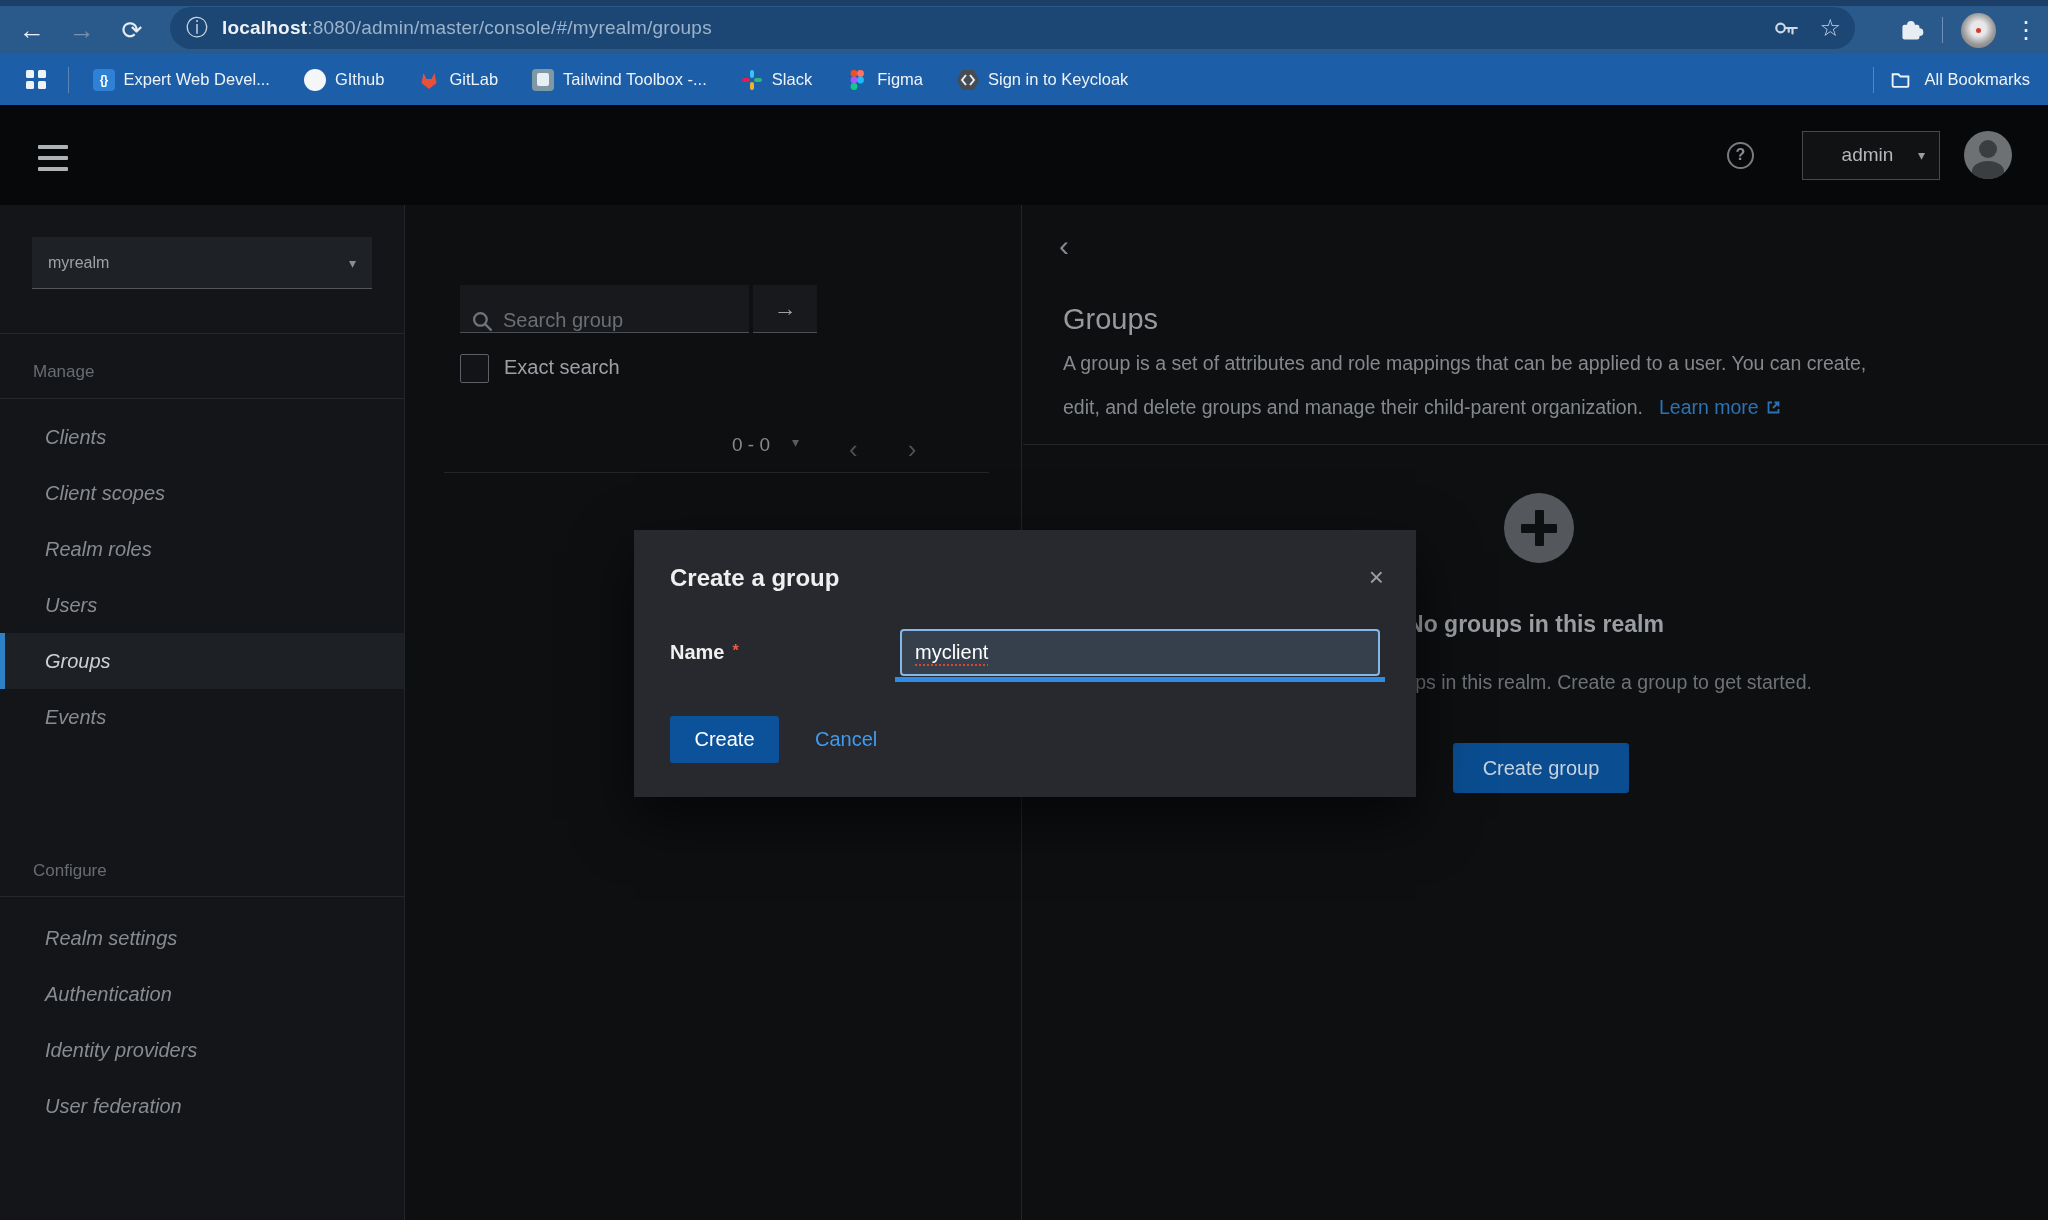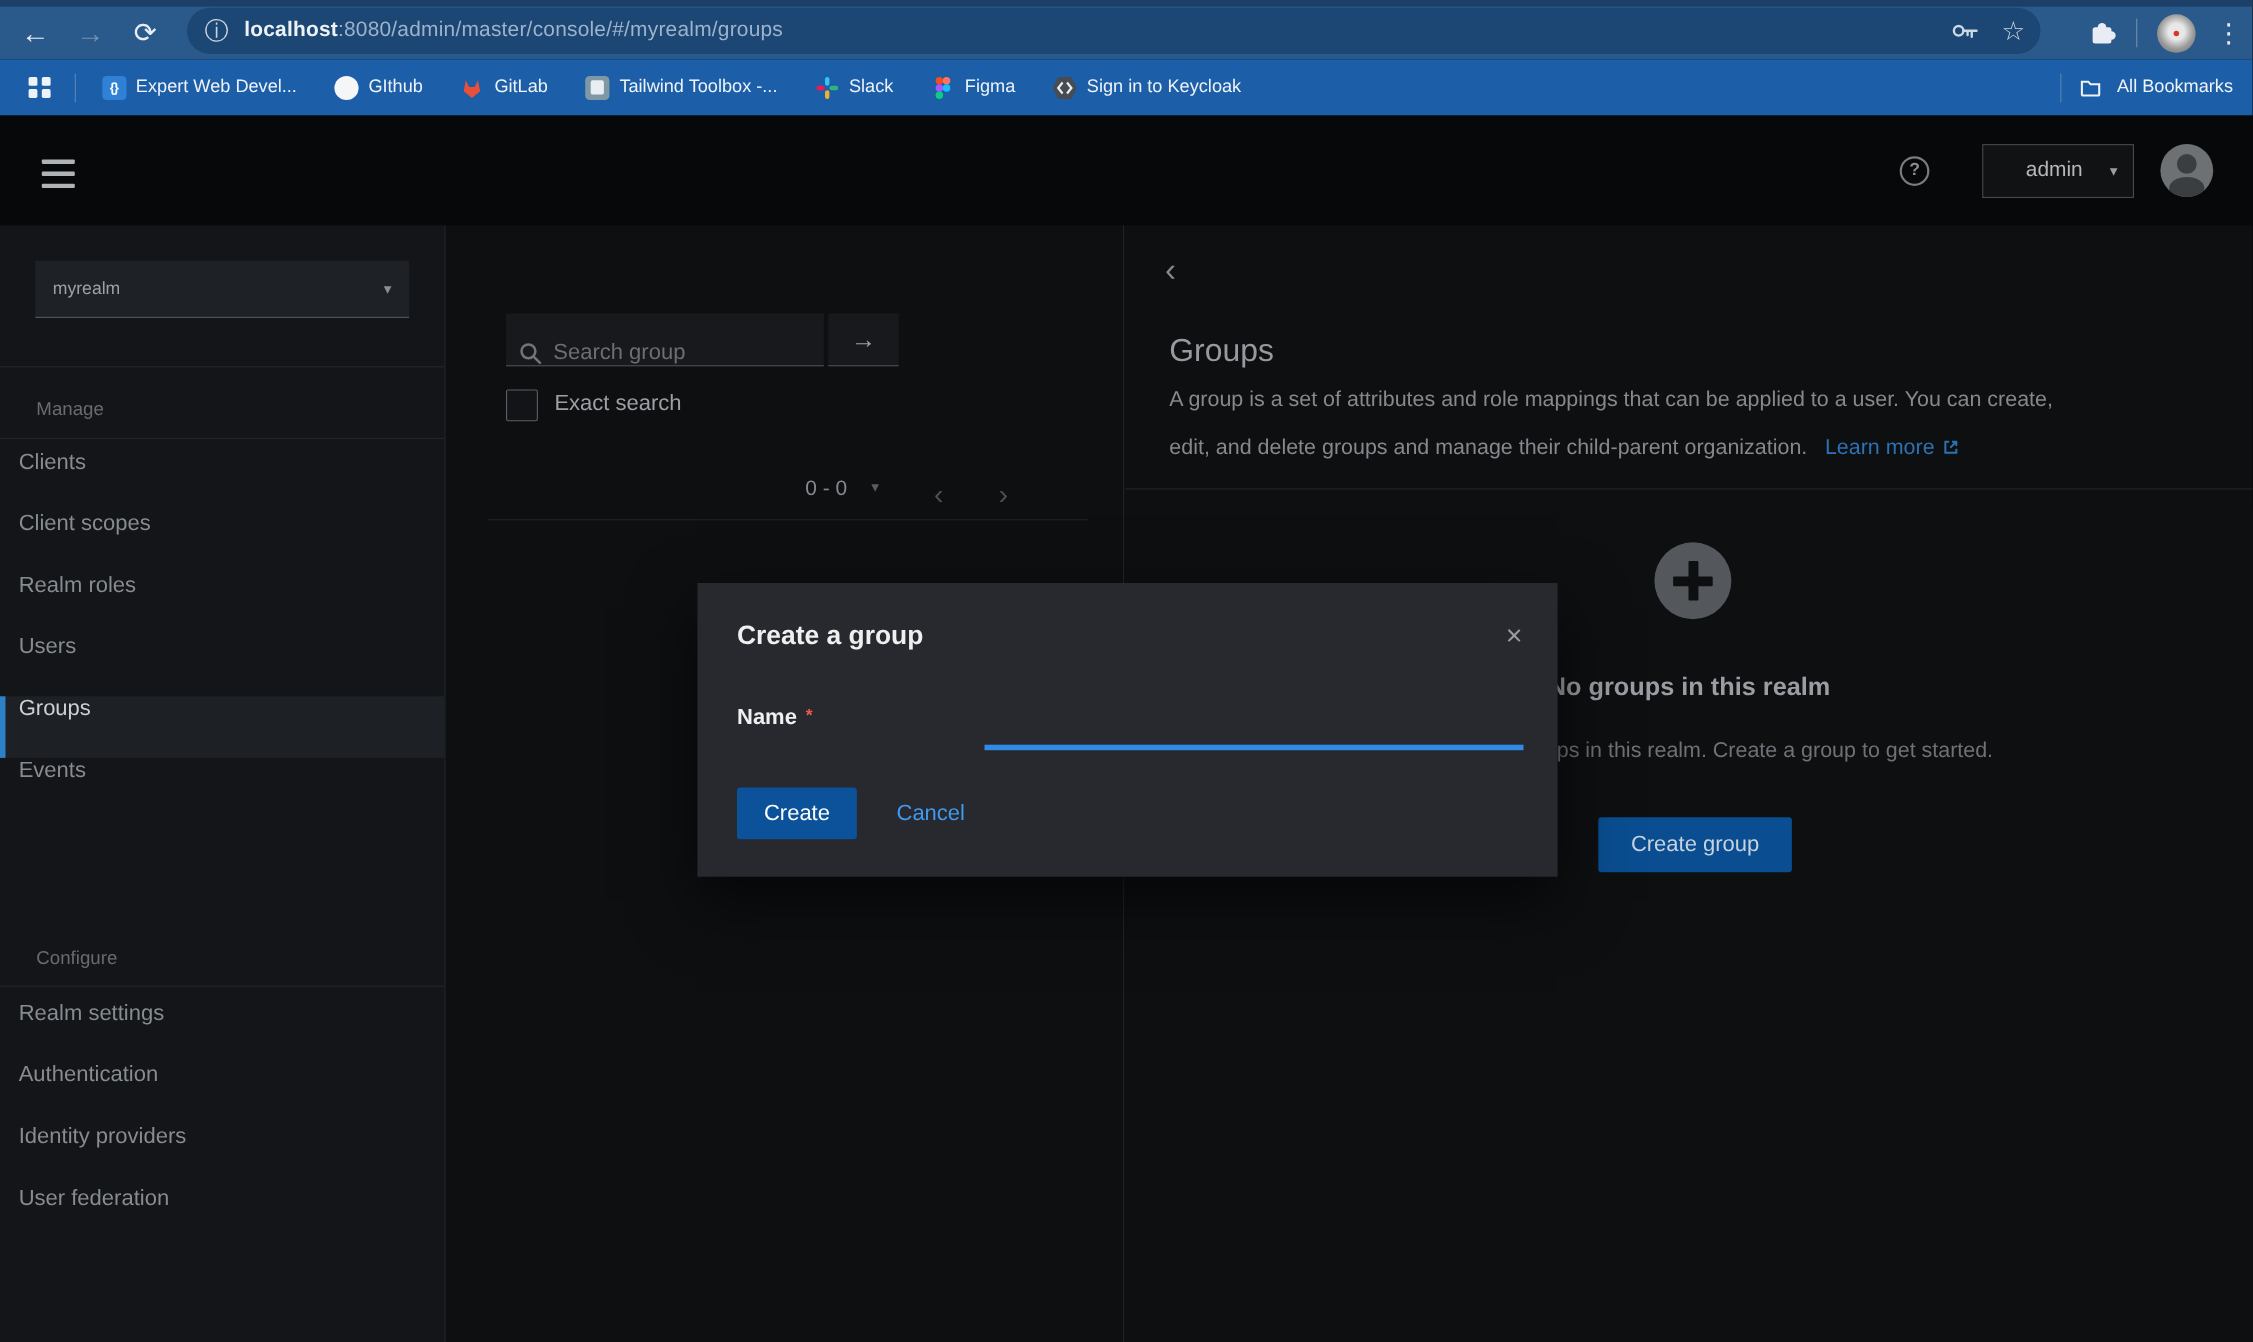--- a/index.html
+++ b/index.html
@@ -54,21 +54,21 @@
   .mast-avatar::after { content:""; position:absolute; left:8px; top:30px; width:32px; height:20px; border-radius:50% 50% 0 0; background:#3b3e41; }
 
   
   .sidebar { position:absolute; left:0; top:205px; width:405px; height:1015px; background:#131519; border-right:1px solid #222529; }
   .realm-box { position:absolute; left:32px; top:32px; width:340px; height:52px; background:#1e2125; border-bottom:1px solid #54585c; display:flex; align-items:center; padding:0 16px; }
   .realm-name { color:#9ea2a7; font-size:16px; flex:1; }
   .realm-caret { color:#8b8f94; font-size:14px; }
   .side-div { position:absolute; left:0; width:100%; height:1px; background:#24272b; }
   .sec-label { position:absolute; left:33px; font-size:17px; color:#686c71; }
   .nav-list { position:absolute; left:0; width:100%; }
-  .nav-item { height:56px; display:flex; align-items:flex-start; padding-left:17px; color:#878c91; font-size:20px; cursor:pointer; position:relative; }
+  .nav-item { height:56px; display:flex; align-items:center; padding-left:45px; color:#878c91; font-size:20px; cursor:pointer; position:relative;font-style:italic; }
   .nav-item.sel { background:#1d2126; color:#ced1d4; }
   .nav-item.sel::before { content:""; position:absolute; left:0; top:0; bottom:0; width:5px; background:#2f81c7; }
 
   
   .col-mid { position:absolute; left:406px; top:205px; width:616px; height:1015px; background:#0d0f11; border-right:1px solid #222529; }
   .search-input { position:absolute; left:54px; top:80px; width:289px; height:48px; background:#17191d; border-bottom:1px solid #4c4f53; display:flex; align-items:flex-end; padding:0 12px; }
   .search-ph { color:#6b6f74; font-size:20px; margin-left:10px; }
   .search-btn { position:absolute; left:347px; top:80px; width:64px; height:48px; background:#17191d; border-bottom:1px solid #4c4f53; color:#9ba0a5; font-size:23px; display:flex; align-items:center; justify-content:center; cursor:pointer; }
   .chk { position:absolute; left:54px; top:149px; width:29px; height:29px; border:1px solid #5c6065; background:#121417; border-radius:2px; cursor:pointer; }
   .chk-label { position:absolute; left:98px; top:151px; color:#9da1a6; font-size:20px; }
@@ -308,18 +308,21 @@
     <div class="plus-circle"></div>
     <div class="empty-title">No groups in this realm</div>
     <div class="empty-msg">There are no groups in this realm. Create a group to get started.</div>
     <div class="create-group-btn">Create group</div>
   </div>
 
   <div class="modal">
     <div class="modal-title">Create a group</div>
     <div class="modal-close">×</div>
     <div class="name-row-label"><span>Name</span><span class="req">*</span></div>
+    <div class="name-input">
+        <span class="name-value">myclient</span>
+      </div>
     <div class="focus-bar"></div>
     <div class="create-btn">Create</div>
     <div class="cancel-link">Cancel</div>
   </div>
 
 </div>
 
 </body></html>

